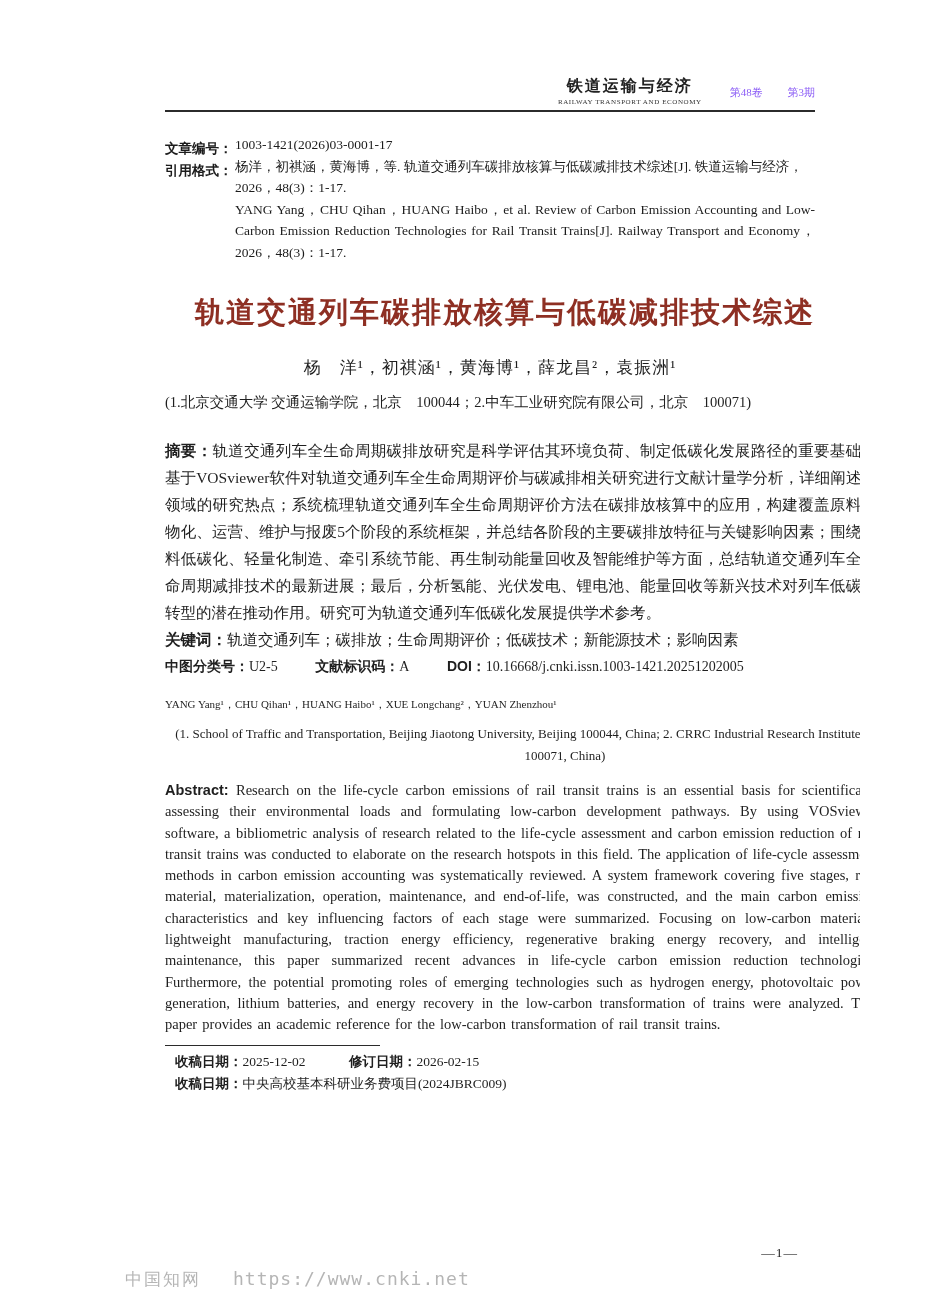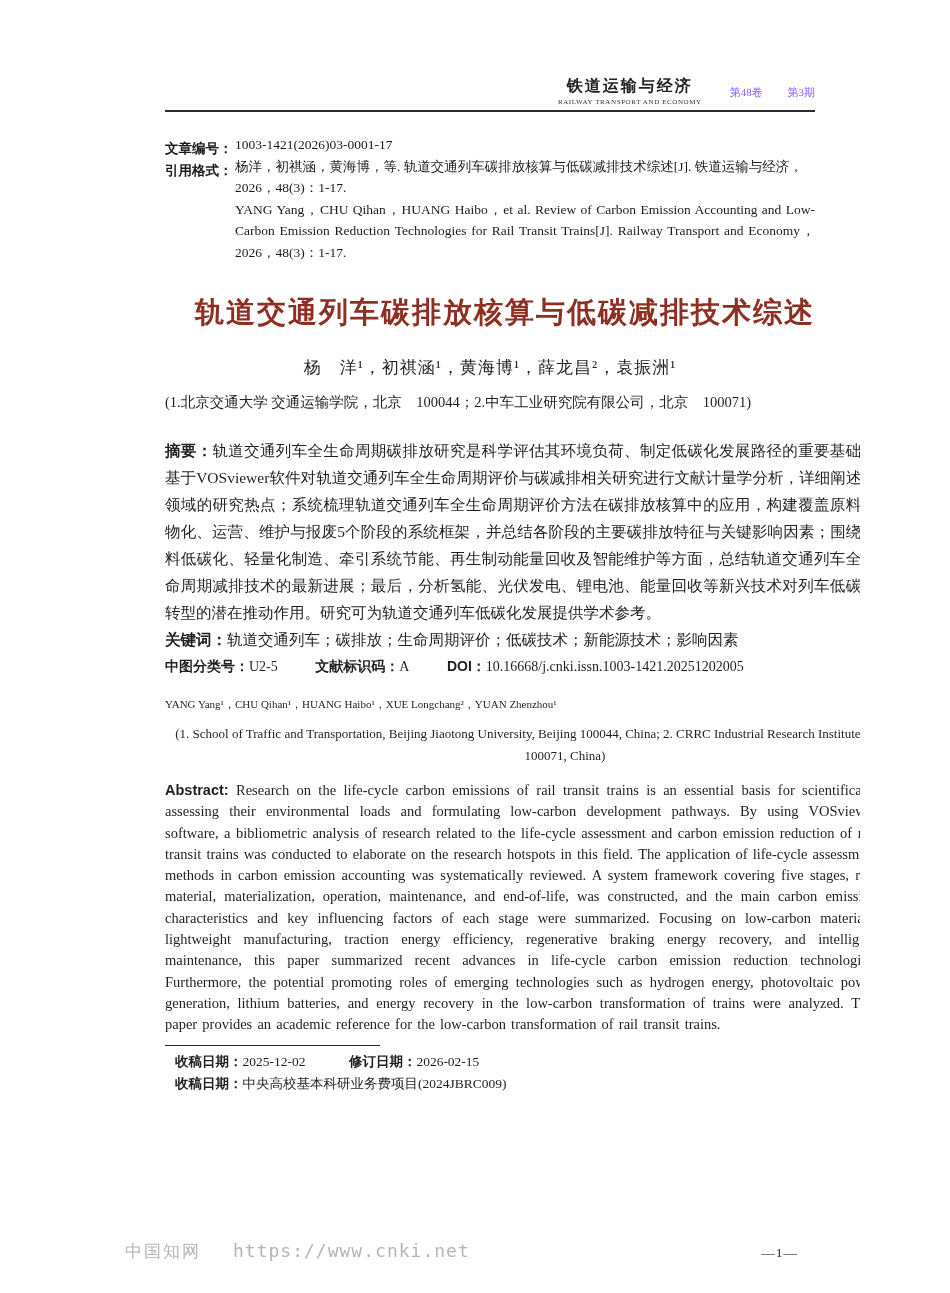--- a/index.html
+++ b/index.html
@@ -83,21 +83,21 @@
     font-size: 14.5px; line-height: 21.3px;
     text-align: justify; word-spacing: 1.5px;
   }
 
   
   .footnote { margin-top: 9px; padding-left: 10px; font-size: 13.5px; line-height: 22px; }
   .footnote-rule { width: 215px; border-top: 1.5px solid #2b2b2b; margin-bottom: 5px; margin-left: -10px; }
   .dates-row .pair + .pair { margin-left: 40px; }
 
   .watermark {
-    position: absolute; left: 35px; bottom: 48px;
+    position: absolute; left: 35px; bottom: 20px;
     color: #b5b5b5; font-size: 17px; letter-spacing: 2px;
     display: flex; align-items: baseline;
   }
   .watermark .wm-url {
     font-family: "DejaVu Sans Mono", monospace;
     font-size: 18px; letter-spacing: 1px; margin-left: 32px;
   }
   .page-number {
     position: absolute; right: 62px; bottom: 50px;
     font-size: 13.5px; color: #2a2a2a; letter-spacing: 1px;

